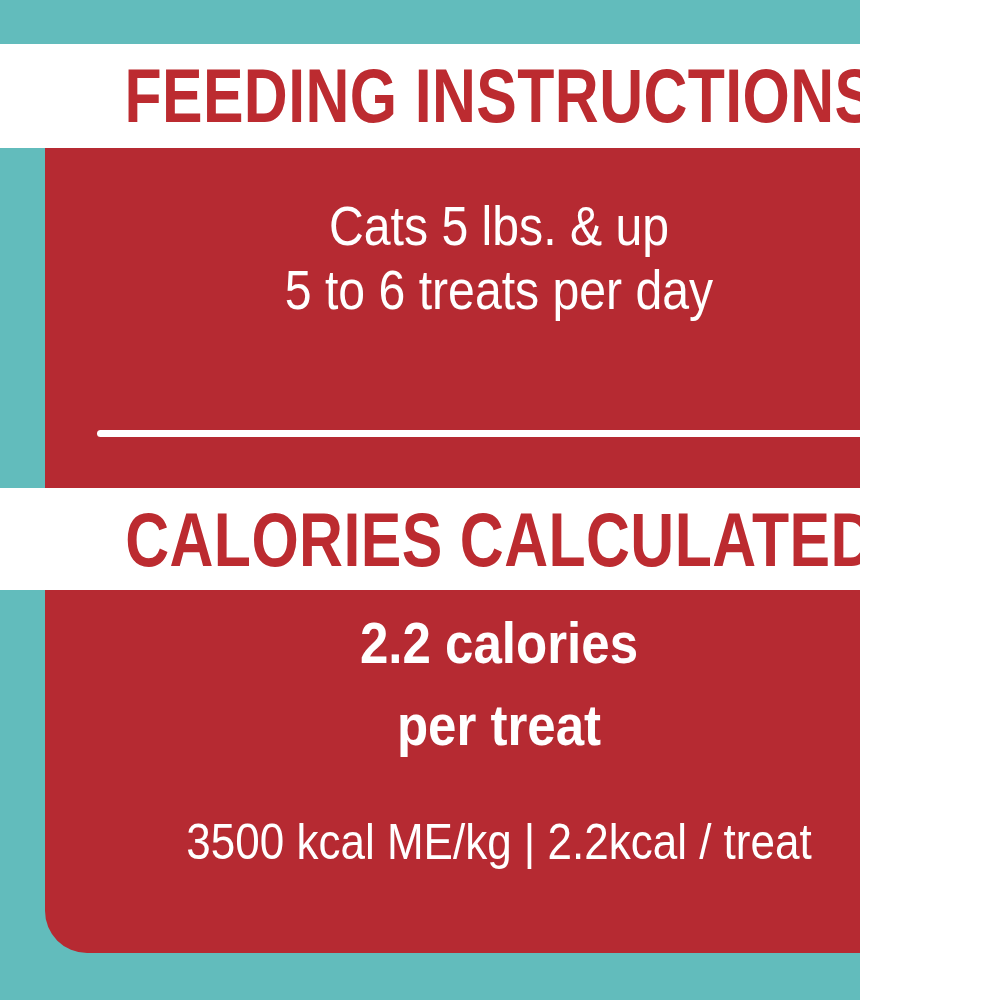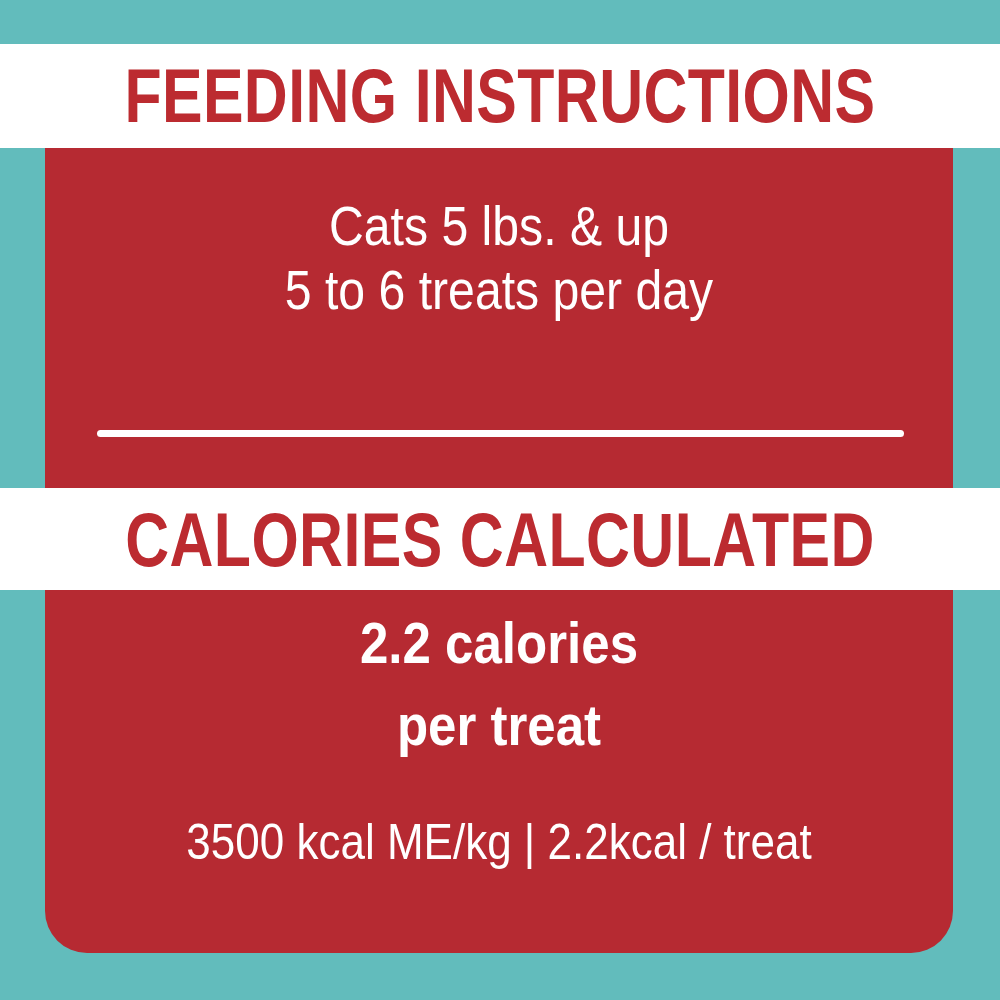--- a/index.html
+++ b/index.html
@@ -6,21 +6,21 @@
     margin: 0;
     padding: 0;
     background: #ffffff;
   }
   body {
     font-family: "Liberation Sans", sans-serif;
   }
 
   #label-card {
     position: relative;
-    width: 1000px;
+    width: 860px;
     height: 1000px;
     overflow: hidden;
     background: #ffffff;
   }
 
   
   .band-teal-top {
     position: absolute;
     left: 0;
     top: 0;

